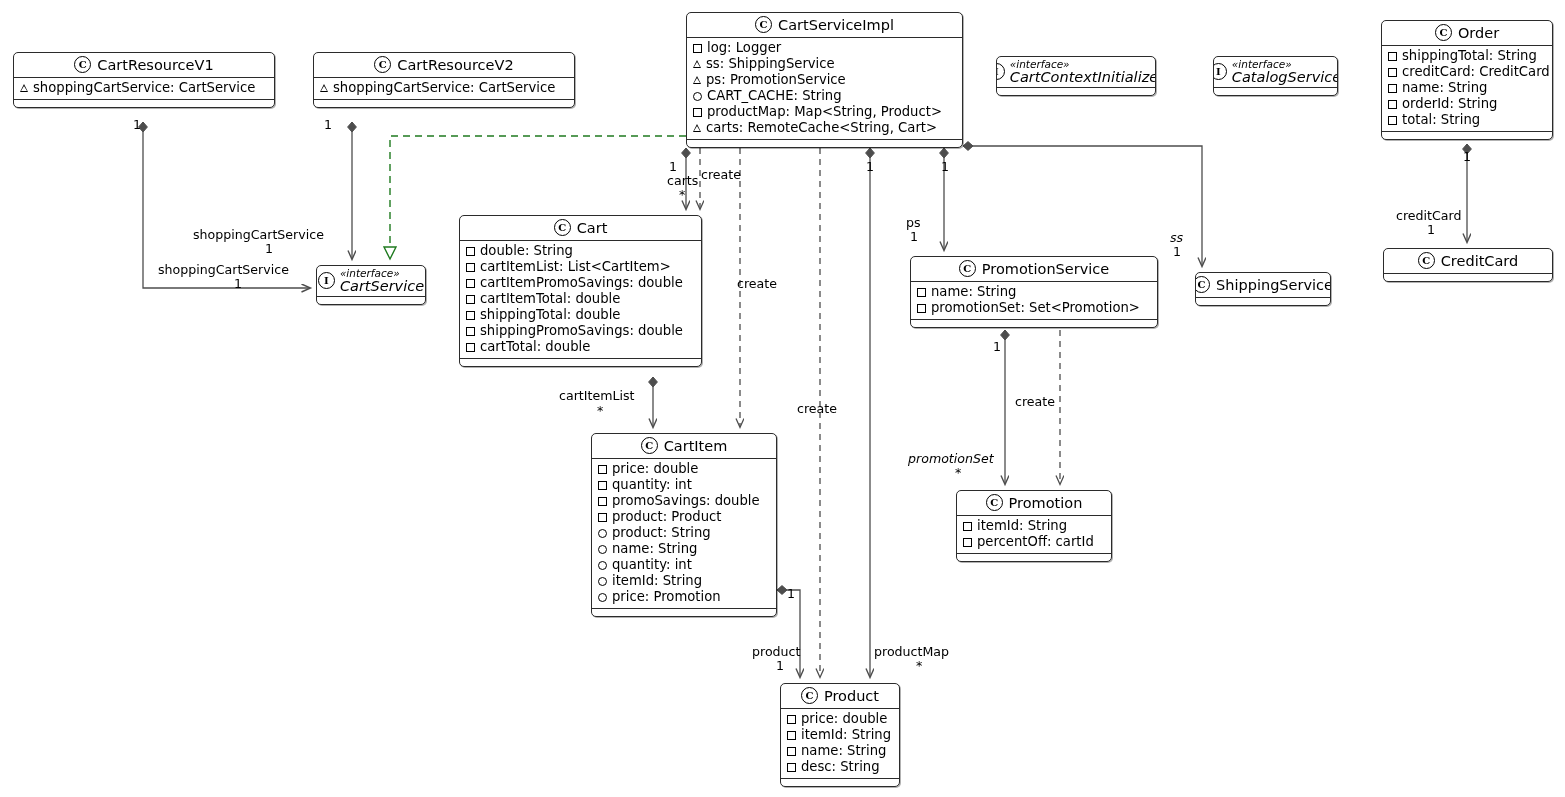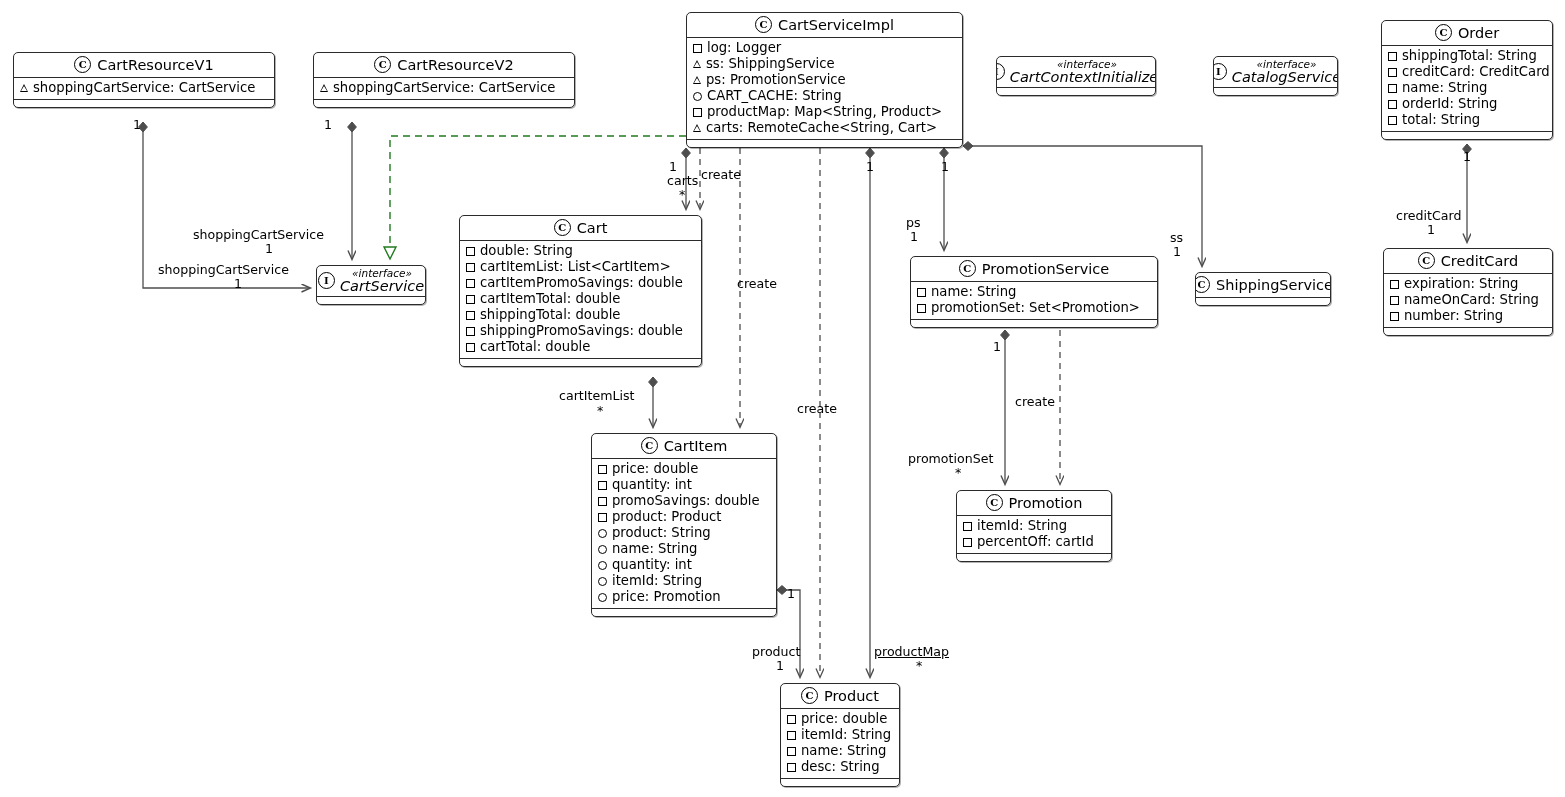--- a/index.html
+++ b/index.html
@@ -44,21 +44,20 @@
   }
   .cls-header.iface {
     flex-direction: row;
     align-items: center;
     padding: 2px 6px 3px 6px;
     gap: 5px;
   }
   .iface-stack {
     display: flex;
     flex-direction: column;
-    align-items: center;
     line-height: 1.02;
   }
   .stereo {
     font-size: 10.5px;
     font-style: italic;
     color: #000;
   }
   .iface-name {
     font-size: 14.5px;
     font-style: italic;
@@ -376,34 +375,20 @@
         <div class="cls-header">
           <span class="badge">C</span>
           <span>ShippingService</span>
         </div>
         <div class="ops"></div>
       </div>
       <div class="uml-class" style="left: 1383px; top: 248px; width: 170px;">
         <div class="cls-header">
           <span class="badge">C</span>
           <span>CreditCard</span>
-        </div>
-        <div class="attrs">
-          <div class="attr">
-            <span class="vis vis-pkg"></span>
-            <span>expiration: String</span>
-          </div>
-          <div class="attr">
-            <span class="vis vis-pkg"></span>
-            <span>nameOnCard: String</span>
-          </div>
-          <div class="attr">
-            <span class="vis vis-pkg"></span>
-            <span>number: String</span>
-          </div>
         </div>
         <div class="ops"></div>
       </div>
       <div class="uml-class" style="left: 591px; top: 433px; width: 186px;">
         <div class="cls-header">
           <span class="badge">C</span>
           <span>CartItem</span>
         </div>
         <div class="attrs">
           <div class="attr">
@@ -498,31 +483,31 @@
       <div class="edge-label" style="left: 669px; top: 160px;">1</div>
       <div class="edge-label" style="left: 667px; top: 174px;">carts</div>
       <div class="edge-label" style="left: 679px; top: 188px;">*</div>
       <div class="edge-label" style="left: 701px; top: 168px;">create</div>
       <div class="edge-label" style="left: 737px; top: 277px;">create</div>
       <div class="edge-label" style="left: 797px; top: 402px;">create</div>
       <div class="edge-label" style="left: 866px; top: 160px;">1</div>
       <div class="edge-label" style="left: 941px; top: 160px;">1</div>
       <div class="edge-label" style="left: 906px; top: 216px;">ps</div>
       <div class="edge-label" style="left: 910px; top: 230px;">1</div>
-      <div class="edge-label" style="left: 1170px; top: 231px;">ss</div>
+      <div class="edge-label" style="left: 1170px; top: 231px; font-style: italic;">ss</div>
       <div class="edge-label" style="left: 1173px; top: 245px;">1</div>
       <div class="edge-label" style="left: 559px; top: 389px;">cartItemList</div>
       <div class="edge-label" style="left: 597px; top: 404px;">*</div>
-      <div class="edge-label" style="left: 908px; top: 452px;">promotionSet</div>
+      <div class="edge-label" style="left: 908px; top: 452px; font-style: italic;">promotionSet</div>
       <div class="edge-label" style="left: 955px; top: 466px;">*</div>
       <div class="edge-label" style="left: 993px; top: 340px;">1</div>
       <div class="edge-label" style="left: 1015px; top: 395px;">create</div>
       <div class="edge-label" style="left: 752px; top: 645px;">product</div>
       <div class="edge-label" style="left: 776px; top: 659px;">1</div>
-      <div class="edge-label" style="left: 874px; top: 645px; text-decoration: underline;">productMap</div>
+      <div class="edge-label" style="left: 874px; top: 645px;">productMap</div>
       <div class="edge-label" style="left: 916px; top: 659px;">*</div>
       <div class="edge-label" style="left: 787px; top: 587px;">1</div>
       <div class="edge-label" style="left: 1463px; top: 150px;">1</div>
       <div class="edge-label" style="left: 1396px; top: 209px;">creditCard</div>
       <div class="edge-label" style="left: 1427px; top: 223px;">1</div>
     </div>
 
 </div>
 
 </body></html>

